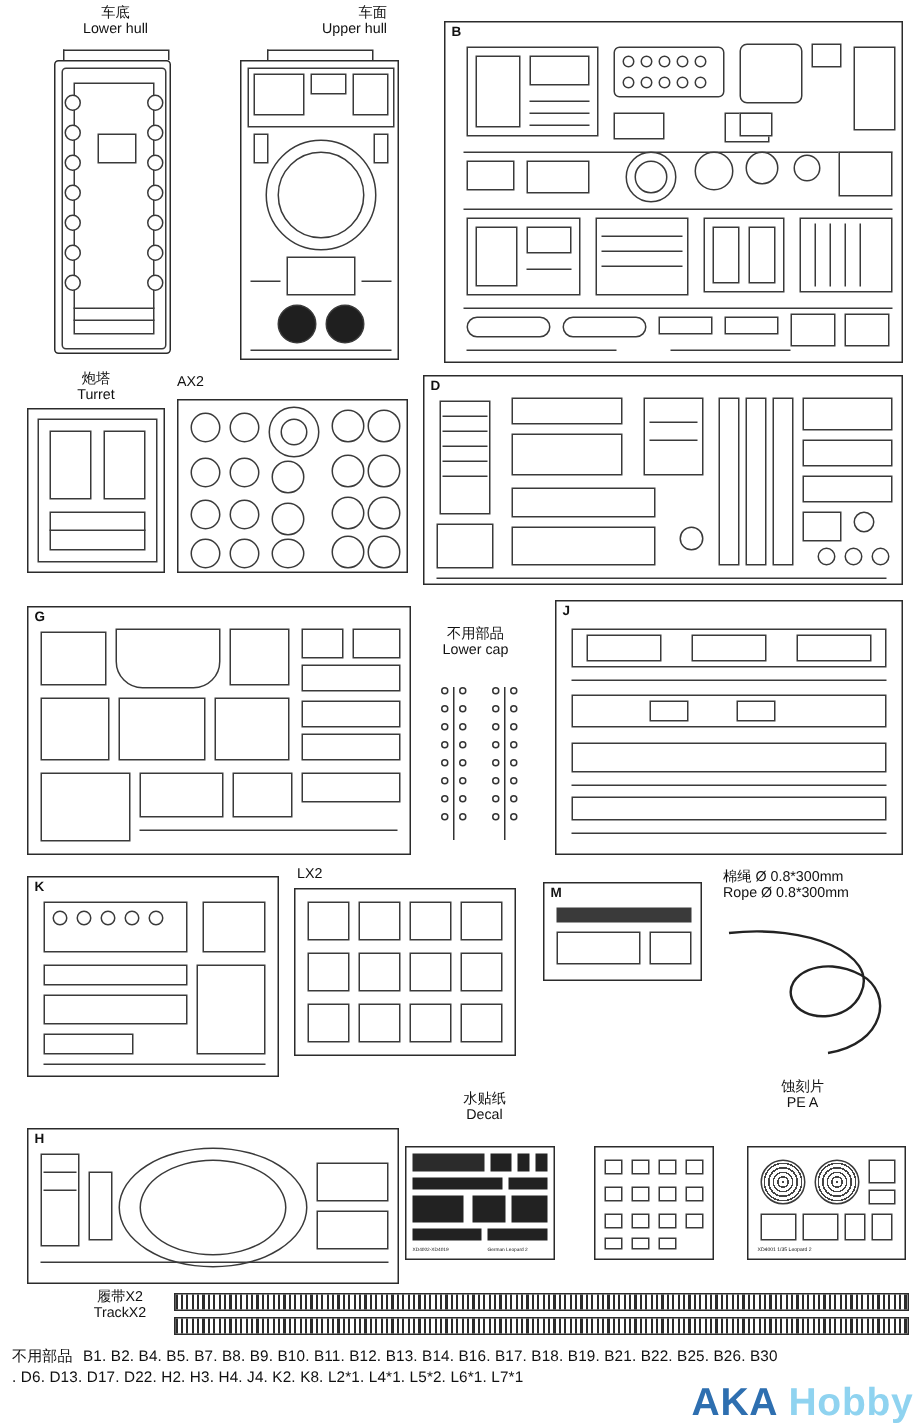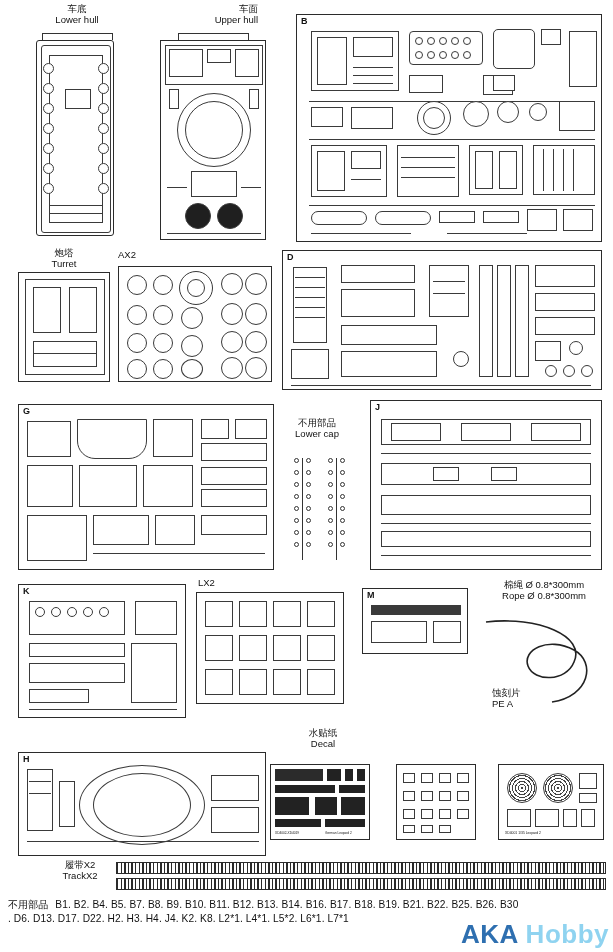--- a/index.html
+++ b/index.html
@@ -432,21 +432,21 @@
     <div class="pt" style="left:110px; top:76px; width:28px; height:26px;"></div>
   </div>
 
   <div class="sprue" style="left:362px; top:588px; width:106px; height:66px;">
     <div class="letter">M</div>
     <div class="bar" style="left:8px; top:16px; width:90px; height:10px;"></div>
     <div class="pt" style="left:8px; top:32px; width:56px; height:22px;"></div>
     <div class="pt" style="left:70px; top:32px; width:28px; height:22px;"></div>
   </div>
 
-  <div class="cap" style="left:482px; top:580px; width:124px; text-align:center;">
+  <div class="cap" style="left:482px; top:580px; width:124px; text-align:left;">
     <span class="cn">棉绳 Ø 0.8*300mm</span>
     <span class="en">Rope Ø 0.8*300mm</span>
   </div>
   <svg class="rope" style="left:478px; top:610px;" width="126" height="100" viewBox="0 0 126 100">
     <path d="M8 12 C 60 6, 108 26, 96 52 C 88 72, 56 72, 50 56 C 44 40, 70 26, 96 40 C 118 52, 112 86, 74 92" fill="none" stroke="#222" stroke-width="1.6"></path>
   </svg>
 
   <div class="cap" style="left:288px; top:728px; width:70px;">
     <span class="cn">水贴纸</span>
     <span class="en">Decal</span>
@@ -478,21 +478,21 @@
     <div class="clearpart" style="left:60px; top:26px; width:12px; height:10px;"></div>
     <div class="clearpart" style="left:6px; top:44px; width:12px; height:10px;"></div>
     <div class="clearpart" style="left:24px; top:44px; width:12px; height:10px;"></div>
     <div class="clearpart" style="left:42px; top:44px; width:12px; height:10px;"></div>
     <div class="clearpart" style="left:60px; top:44px; width:12px; height:10px;"></div>
     <div class="clearpart" style="left:6px; top:60px; width:12px; height:8px;"></div>
     <div class="clearpart" style="left:24px; top:60px; width:12px; height:8px;"></div>
     <div class="clearpart" style="left:42px; top:60px; width:12px; height:8px;"></div>
   </div>
 
-  <div class="cap" style="left:492px; top:688px; width:86px; text-align:left;">
+  <div class="cap" style="left:492px; top:720px; width:86px; text-align:center;">
     <span class="cn">蚀刻片</span>
     <span class="en">PE A</span>
   </div>
   <div class="pe" style="left:498px; top:764px; width:106px; height:76px;">
     <div class="pt r" style="left:8px; top:8px; width:30px; height:30px; background:repeating-radial-gradient(circle, #444 0 1px, #fff 1px 3px);"></div>
     <div class="pt r" style="left:44px; top:8px; width:30px; height:30px; background:repeating-radial-gradient(circle, #444 0 1px, #fff 1px 3px);"></div>
     <div class="pt" style="left:80px; top:8px; width:18px; height:16px;"></div>
     <div class="pt" style="left:80px; top:28px; width:18px; height:10px;"></div>
     <div class="pt" style="left:8px; top:44px; width:24px; height:18px;"></div>
     <div class="pt" style="left:36px; top:44px; width:24px; height:18px;"></div>

